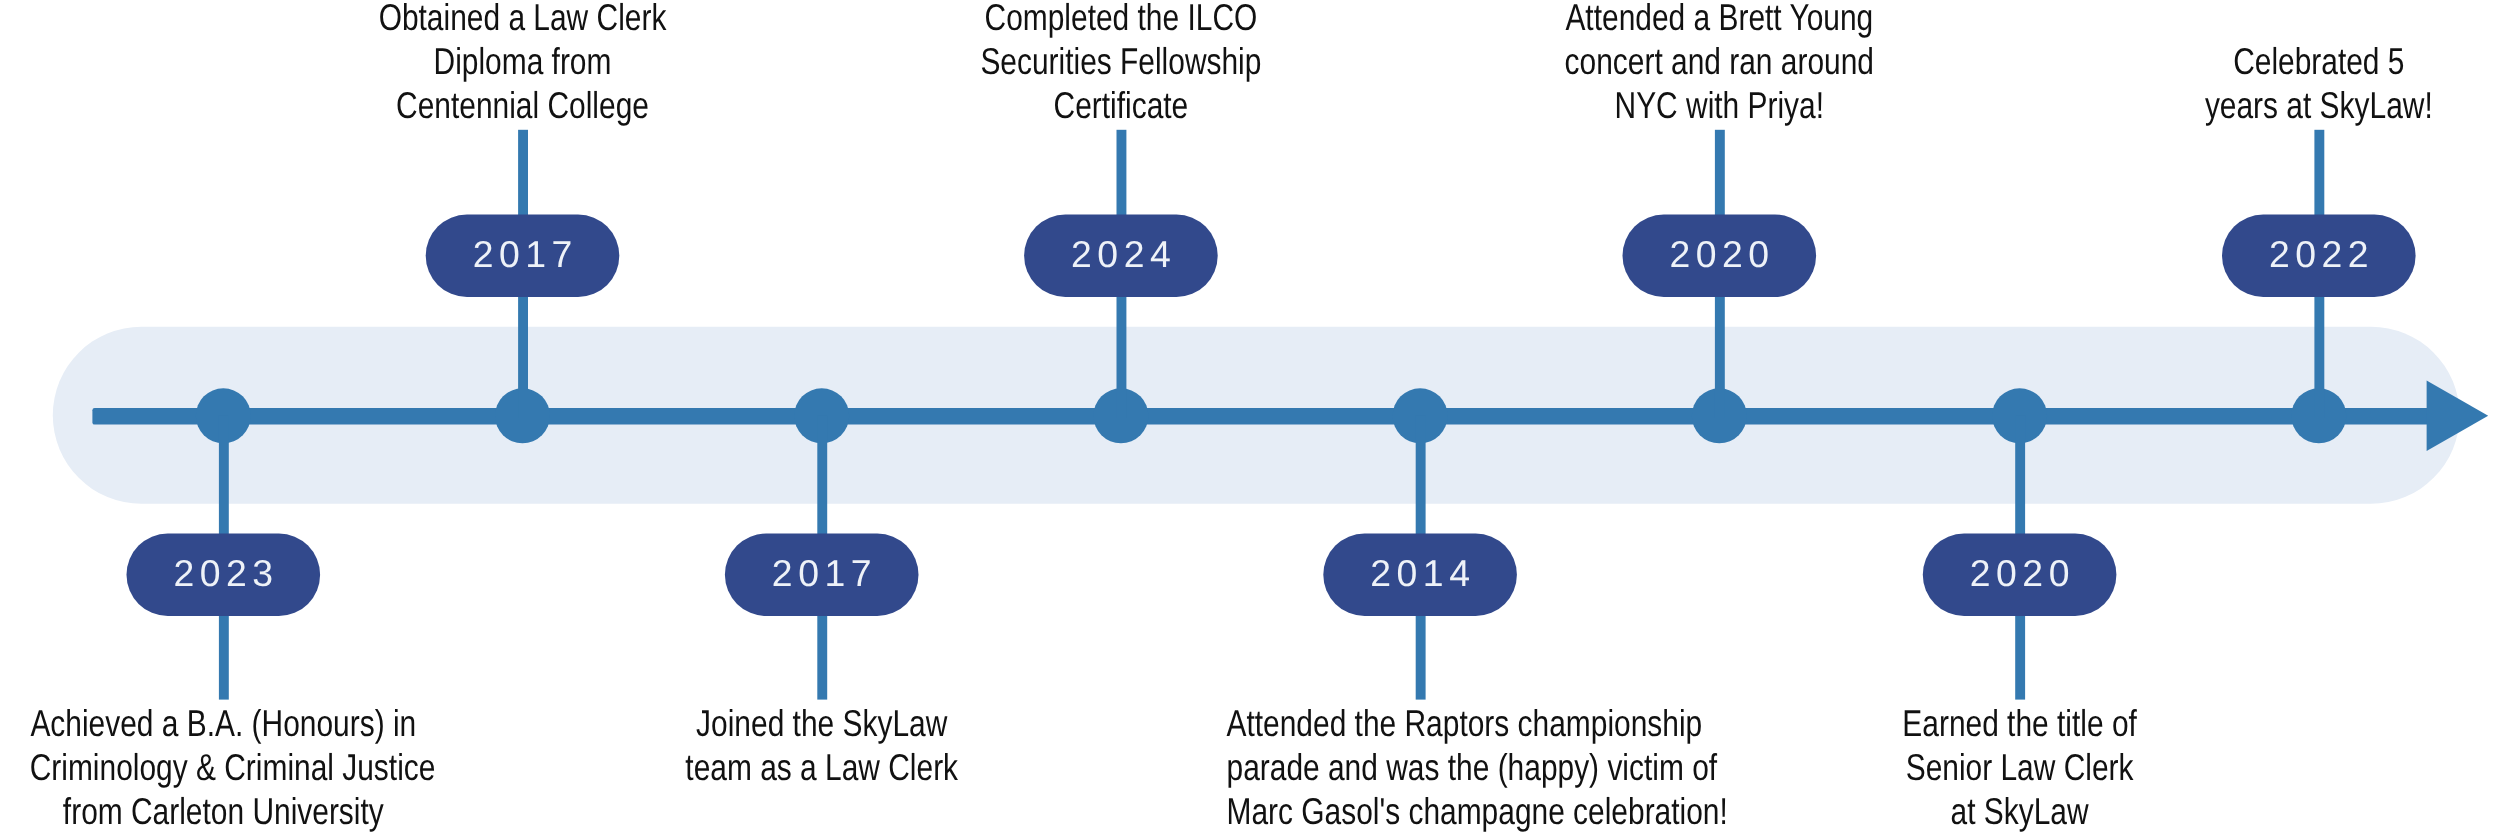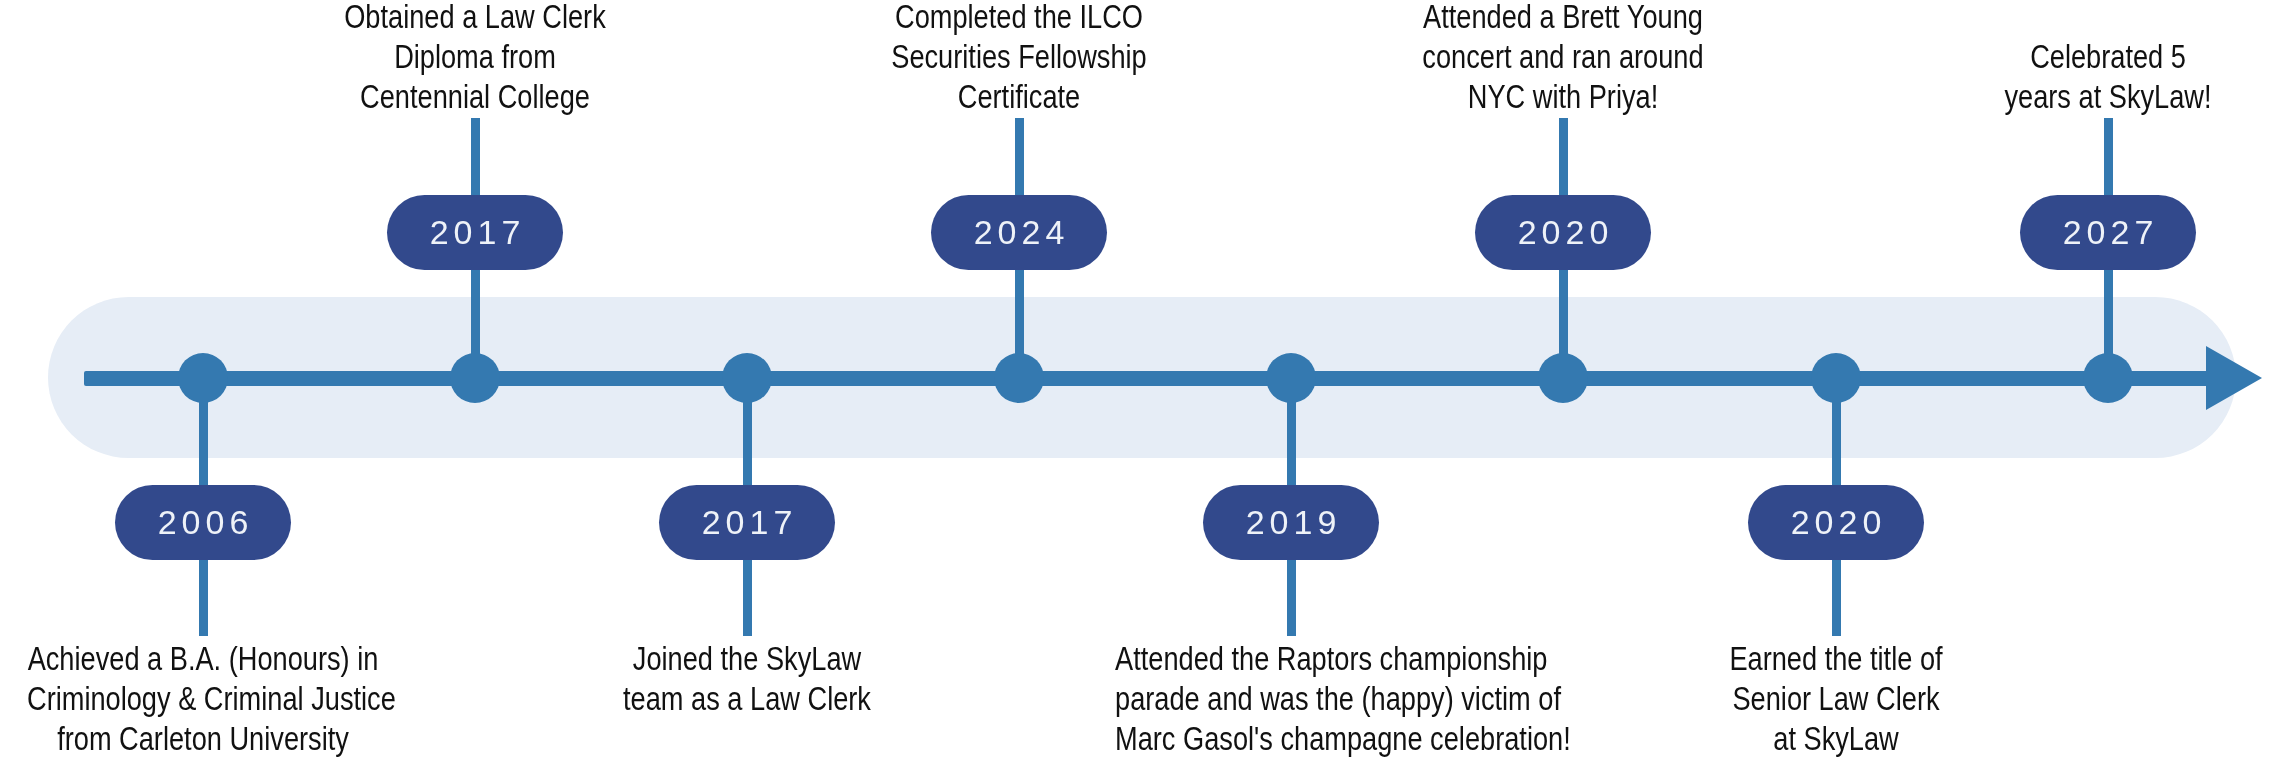--- a/index.html
+++ b/index.html
@@ -122,21 +122,21 @@
 <div id="stage">
 
   <div class="track-band"></div>
   <div class="axis-line"></div>
   <div class="axis-arrow"></div>
 
   <div id="milestone-layer">
       <div class="node-dot" style="left: 203px;"></div>
       <div class="stem down" style="left: 203px;"></div>
       <div class="stem2 down" style="left: 203px;"></div>
-      <div class="year-pill down" style="left: 203px;">2006</div>
+      <div class="year-pill down" style="left: 203px;">2023</div>
       <div class="caption down" style="left: 203px;">
         <span class="ln">Achieved a B.A. (Honours) in</span>
         <span class="ln">Criminology &amp; Criminal Justice</span>
         <span class="ln">from Carleton University</span>
       </div>
       <div class="node-dot" style="left: 475px;"></div>
       <div class="stem up" style="left: 475px;"></div>
       <div class="stem2 up" style="left: 475px;"></div>
       <div class="year-pill up" style="left: 475px;">2017</div>
       <div class="caption up" style="left: 475px;">
@@ -157,21 +157,21 @@
       <div class="stem2 up" style="left: 1019px;"></div>
       <div class="year-pill up" style="left: 1019px;">2024</div>
       <div class="caption up" style="left: 1019px;">
         <span class="ln">Completed the ILCO</span>
         <span class="ln">Securities Fellowship</span>
         <span class="ln">Certificate</span>
       </div>
       <div class="node-dot" style="left: 1291px;"></div>
       <div class="stem down" style="left: 1291px;"></div>
       <div class="stem2 down" style="left: 1291px;"></div>
-      <div class="year-pill down" style="left: 1291px;">2019</div>
+      <div class="year-pill down" style="left: 1291px;">2014</div>
       <div class="caption down" style="left: 1291px;">
         <span class="ln">Attended the Raptors championship</span>
         <span class="ln">parade and was the (happy) victim of</span>
         <span class="ln">Marc Gasol's champagne celebration!</span>
       </div>
       <div class="node-dot" style="left: 1563px;"></div>
       <div class="stem up" style="left: 1563px;"></div>
       <div class="stem2 up" style="left: 1563px;"></div>
       <div class="year-pill up" style="left: 1563px;">2020</div>
       <div class="caption up" style="left: 1563px;">
@@ -184,20 +184,20 @@
       <div class="stem2 down" style="left: 1836px;"></div>
       <div class="year-pill down" style="left: 1836px;">2020</div>
       <div class="caption down" style="left: 1836px;">
         <span class="ln">Earned the title of</span>
         <span class="ln">Senior Law Clerk</span>
         <span class="ln">at SkyLaw</span>
       </div>
       <div class="node-dot" style="left: 2108px;"></div>
       <div class="stem up" style="left: 2108px;"></div>
       <div class="stem2 up" style="left: 2108px;"></div>
-      <div class="year-pill up" style="left: 2108px;">2027</div>
+      <div class="year-pill up" style="left: 2108px;">2022</div>
       <div class="caption up" style="left: 2108px;">
         <span class="ln">Celebrated 5</span>
         <span class="ln">years at SkyLaw!</span>
       </div>
     </div>
 
 </div>
 
 </body></html>

